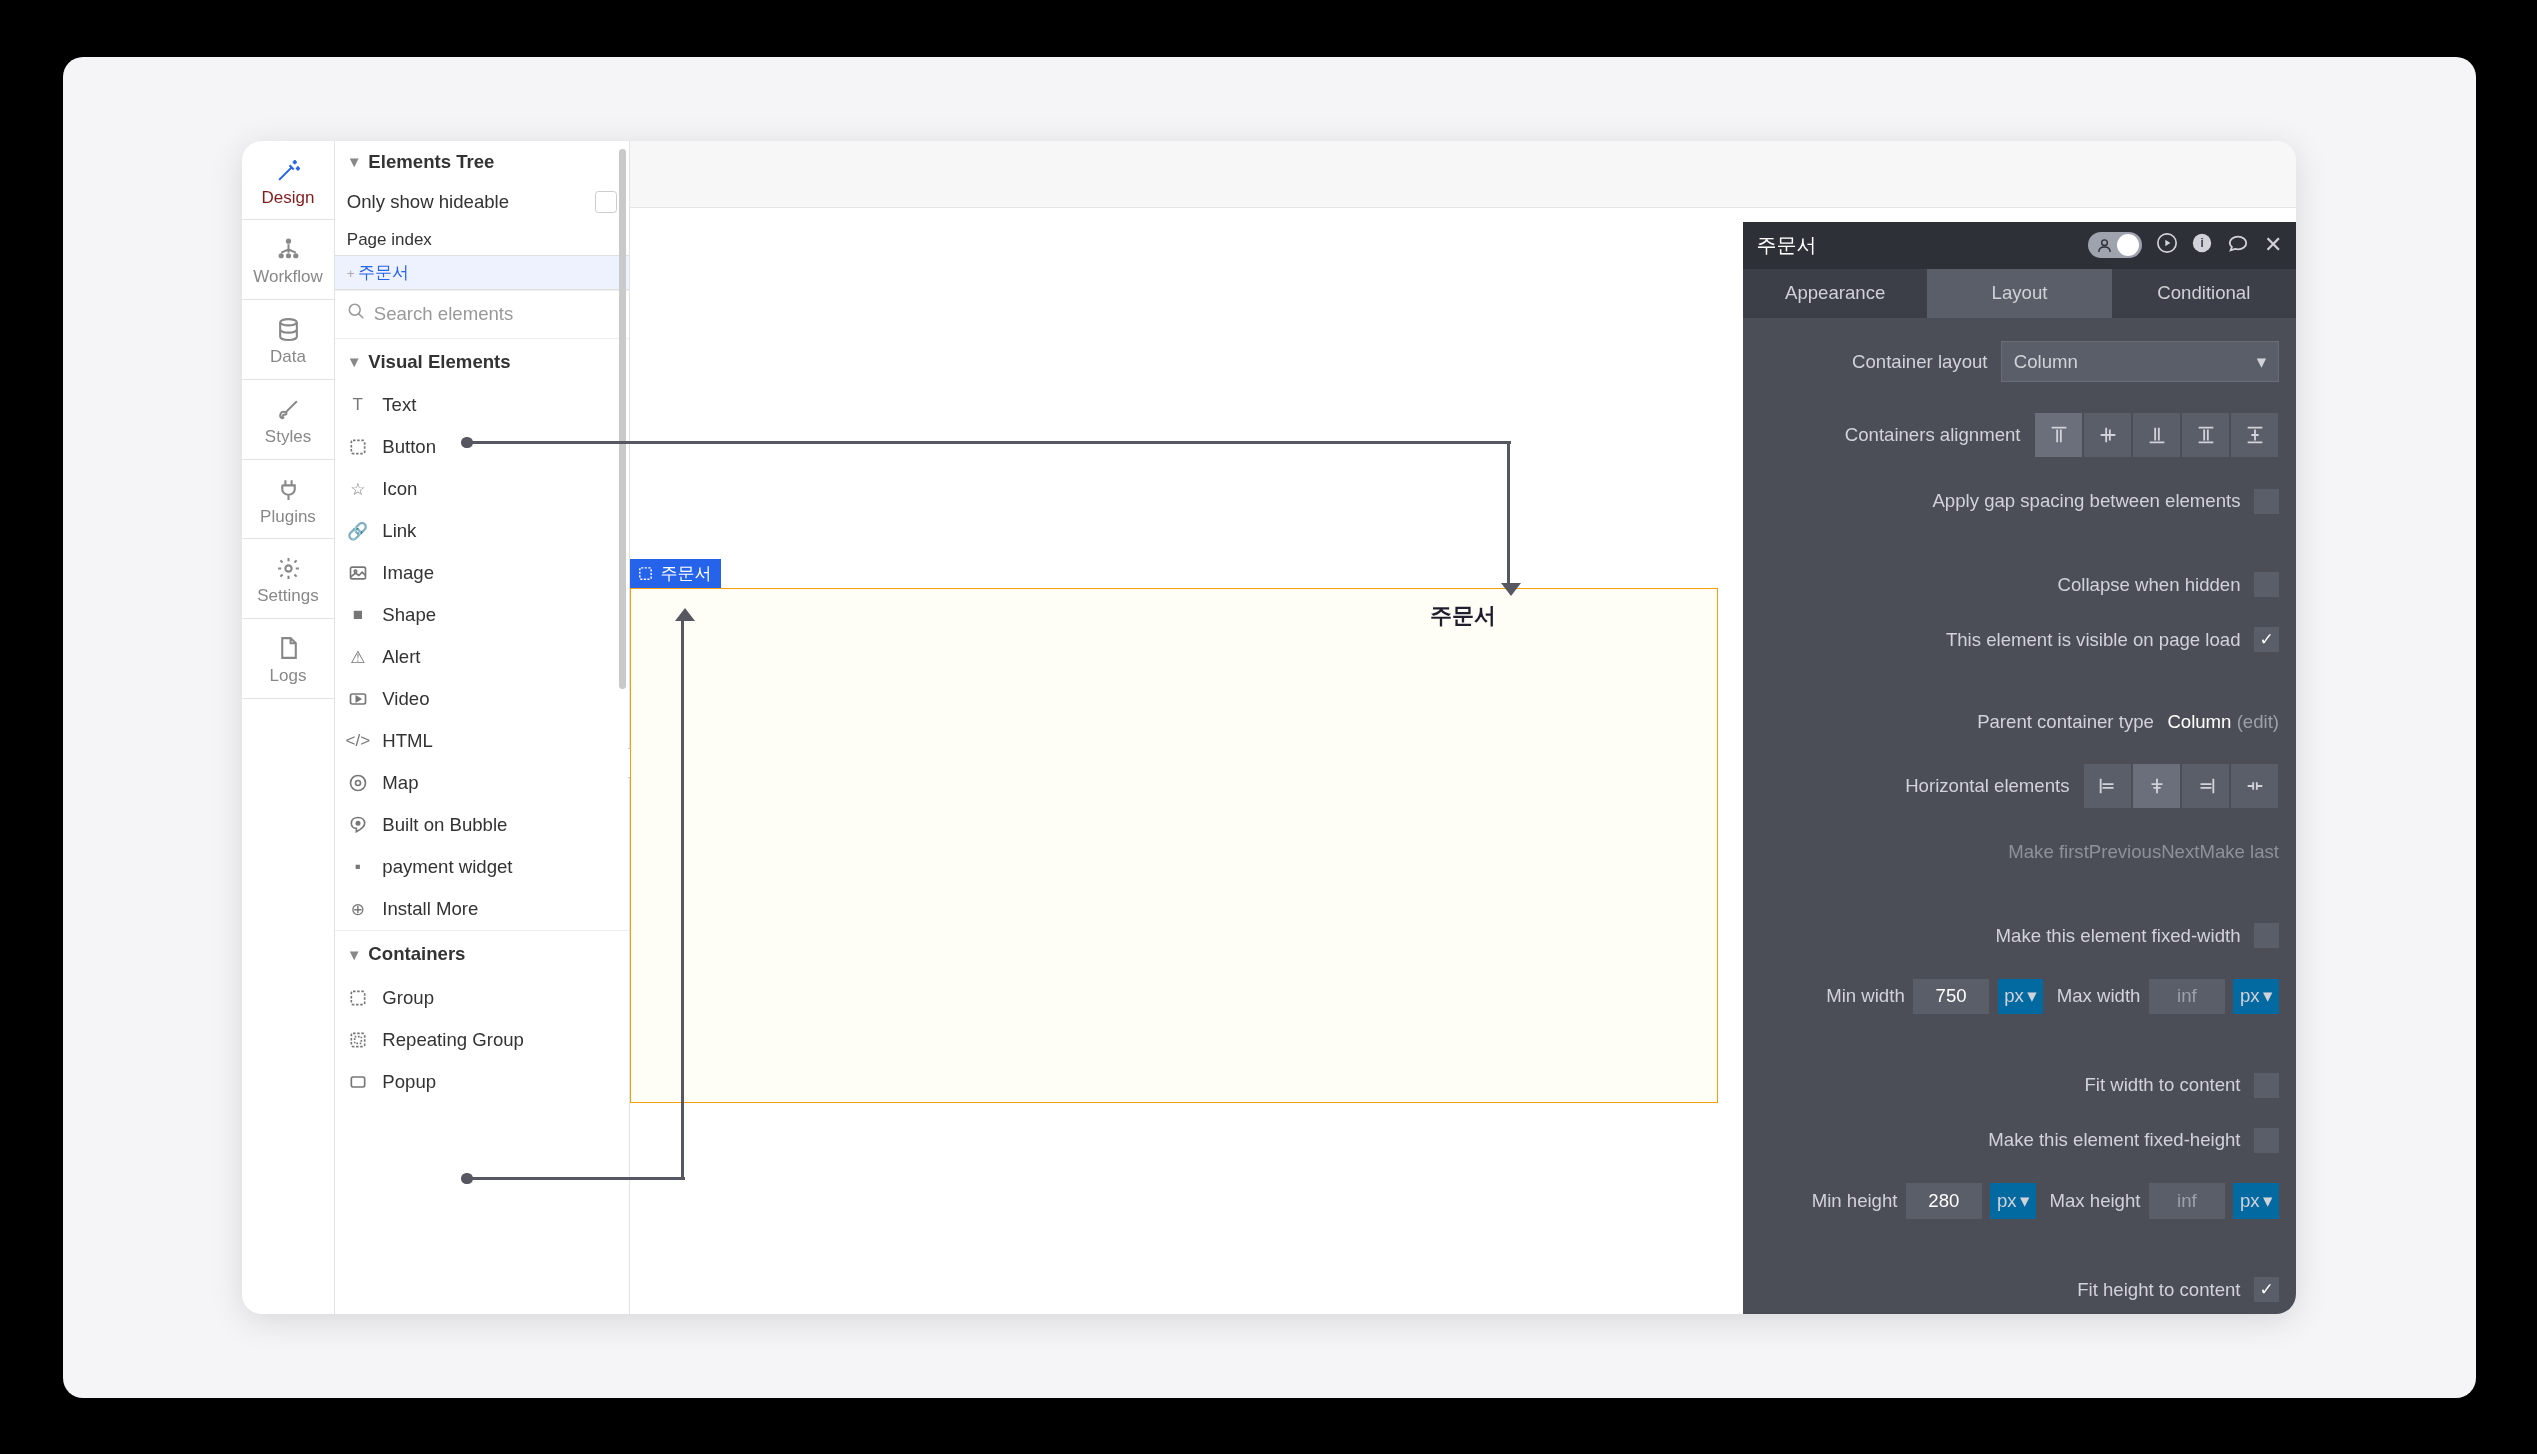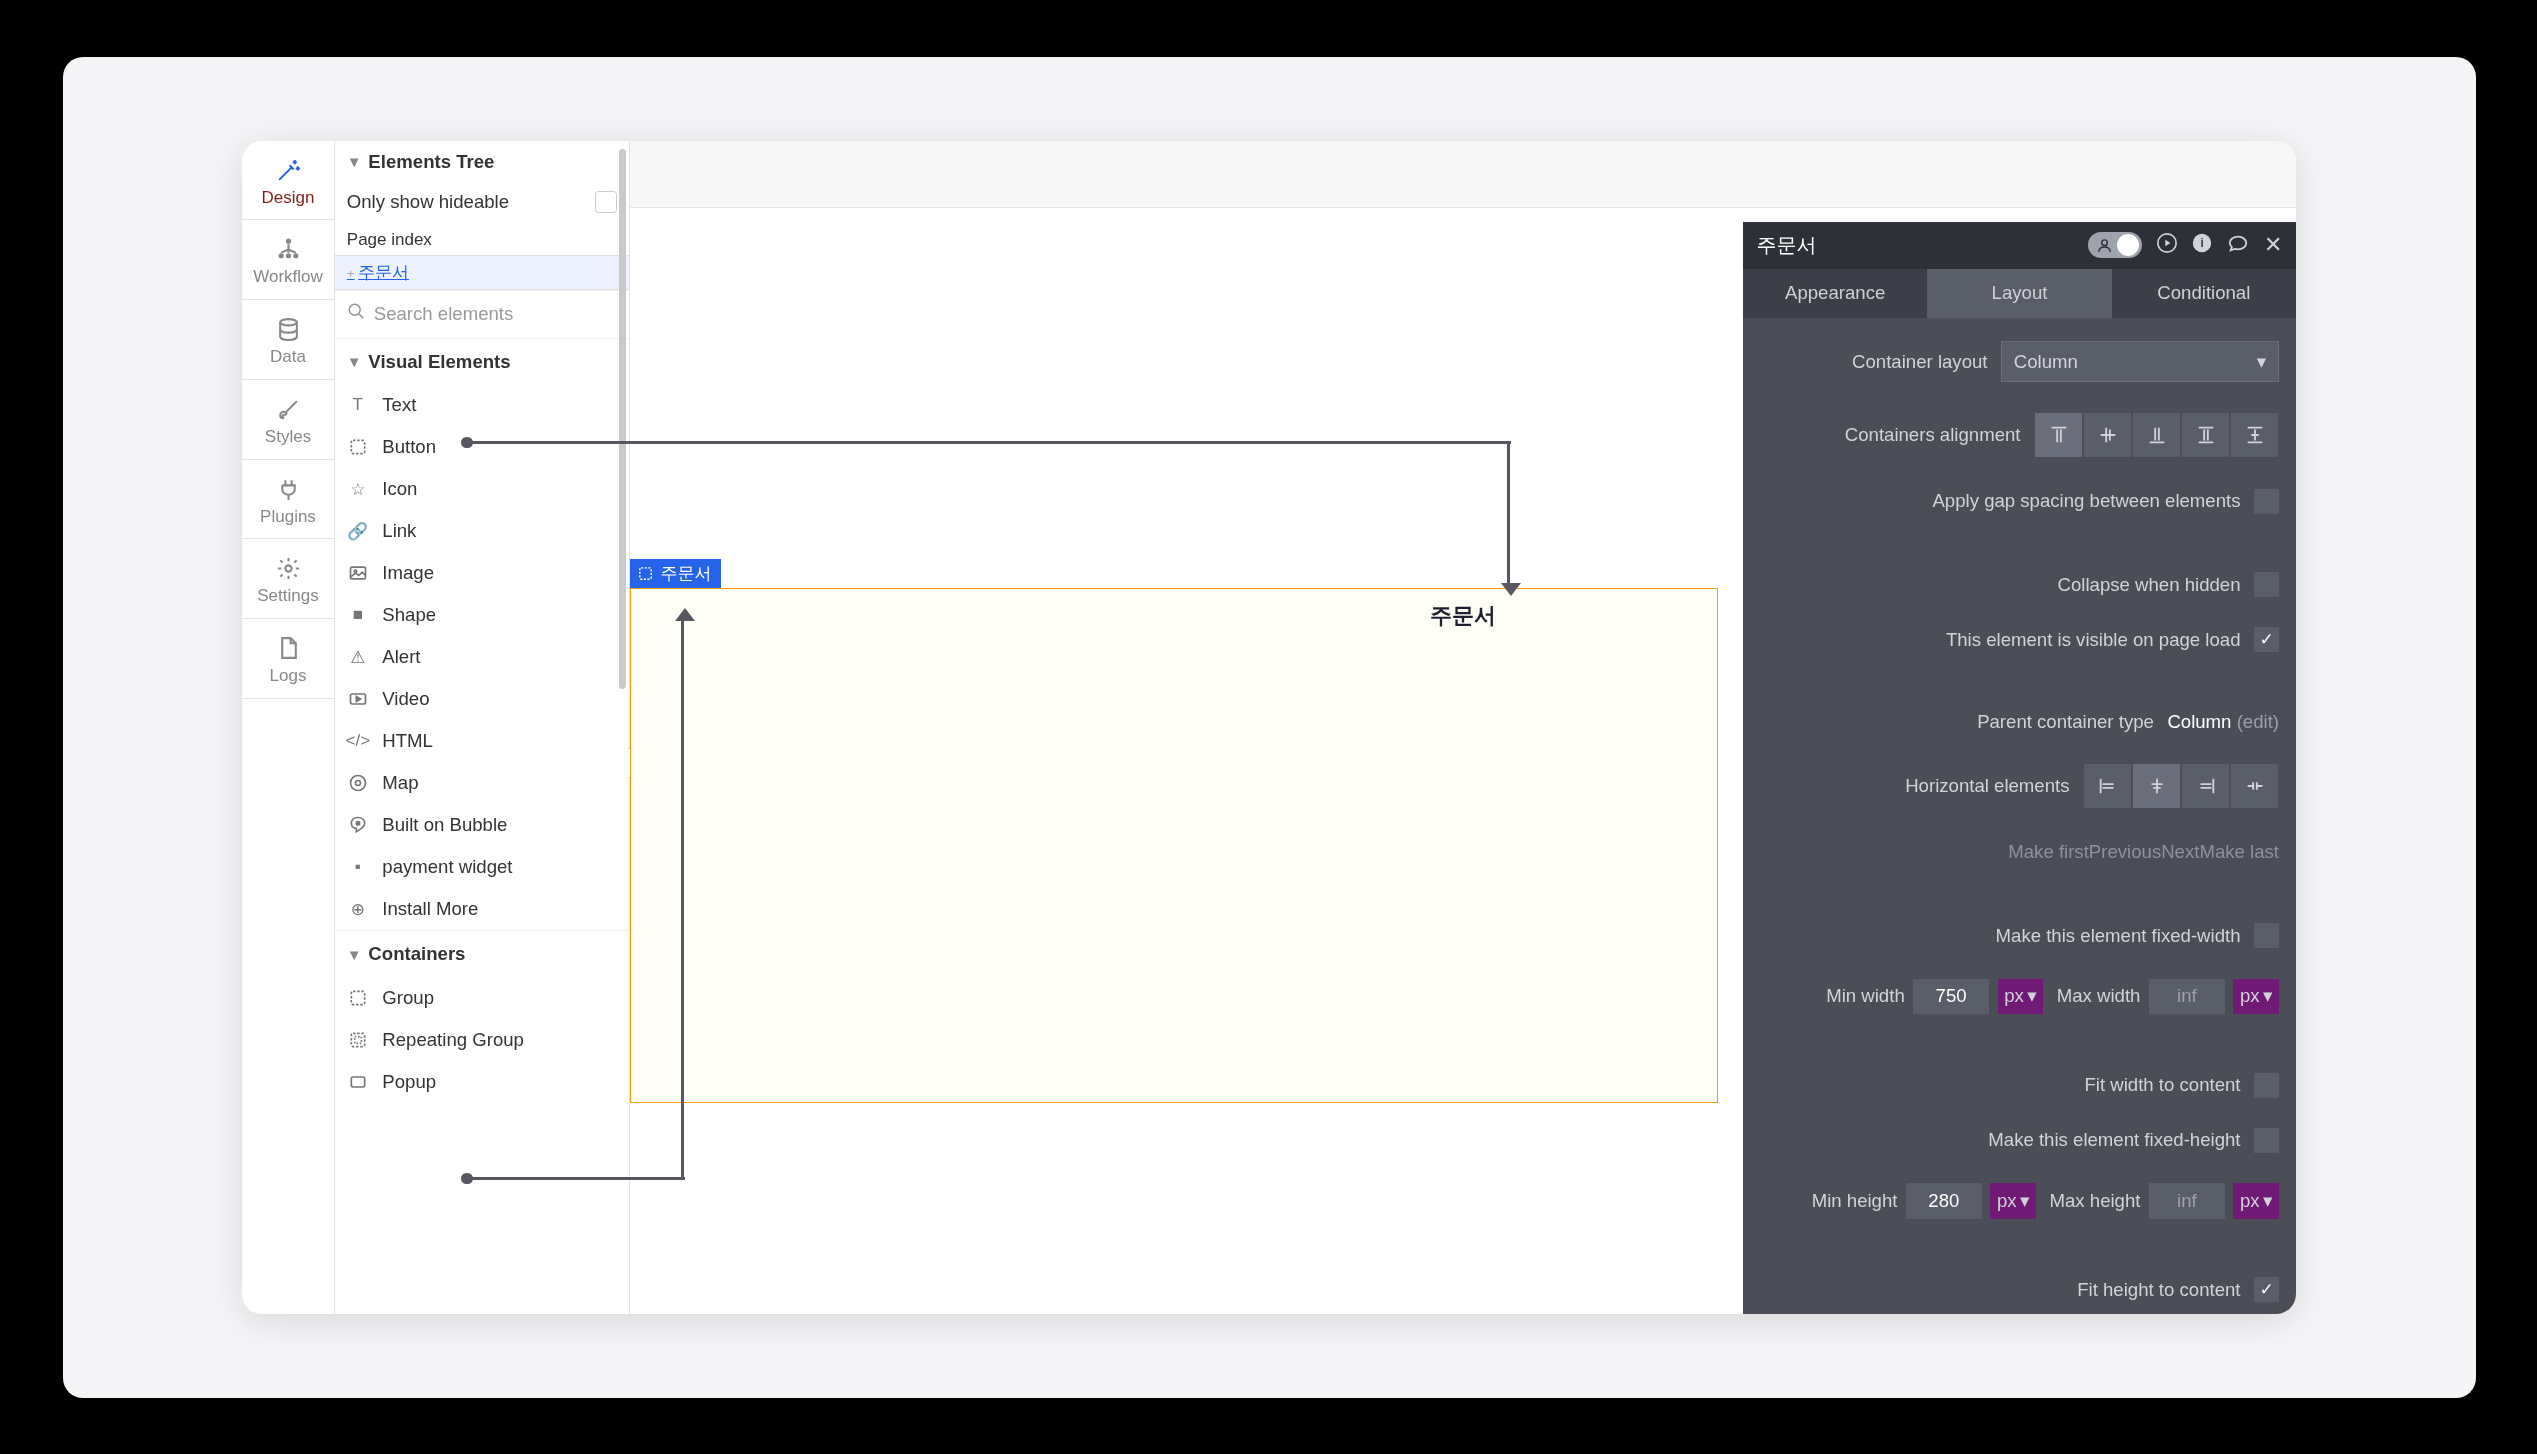--- a/index.html
+++ b/index.html
@@ -70,21 +70,21 @@
     align-items: center;
     gap: 6.7px;
   }
   .caret { color:#888; font-size: 15px; }
   .hideable-row {
     display:flex; align-items:center; justify-content:space-between;
     padding: 8.4px 11.8px 11.8px;
   }
   .checkbox { width:22px; height:22px; border:0.8px solid #ccc; border-radius:3.4px; }
   .tree-row { padding: 5px 11.8px; font-size: 17px; }
-  .tree-row.sel { background:#eef2ff; color:#2563eb; border-top:0.8px solid #e0e0e0; border-bottom:0.8px solid #e0e0e0;text-decoration:underline;}
+  .tree-row.sel { background:#eef2ff; color:#2563eb; border-top:0.8px solid #e0e0e0; border-bottom:0.8px solid #e0e0e0;}
   .tree-indicator { color:#aaa; font-size: 13.5px; margin-right: 3.4px; }
   .search-row {
     display:flex; align-items:center; gap:8.4px; padding: 11.8px 11.8px; color:#888;
     border-top:0.8px solid #eee;
   }
   .section-header {
     display:flex; align-items:center; gap:6.7px; padding: 11.8px 11.8px; font-weight:700;
     border-top:0.8px solid #eee;
   }
   .element-item {
@@ -171,21 +171,21 @@
   }
   .icon-group { display:flex; gap: 0; }
   .icon-btn { width:49px; height:46px; background:#5a5e69; display:flex; align-items:center; justify-content:center; border:0.8px solid #4b4e57; cursor:pointer;}
   .icon-btn.active { background:#6b6f7b; }
   .icon-btn svg { width:22px; height:22px; stroke:#d1d3d9; fill:none; stroke-width:2;}
   .check { width:25px; height:25px; background:#5a5e69; display:flex; align-items:center; justify-content:center;}
   .check.on::after { content:"✓"; color:#fff; font-size:17px; }
   .num-input {
     background:#5a5e69; padding: 6.7px 8.4px; width: 76px; text-align:center; color:#fff;
   }
-  .unit-sel { background:#701a75; padding:6.7px 6.7px; display:flex; gap:3.4px; align-items:center;}
+  .unit-sel { background:#0369a1; padding:6.7px 6.7px; display:flex; gap:3.4px; align-items:center;}
   .subrow { display:flex; align-items:center; gap:8.4px; }
   .nav-btns { display:flex; justify-content:space-around; padding:8.4px 0; color:#8e919b;}
   .nav-btn { cursor:pointer; }
   .edit-link { color:#9ca0aa; }
 </style>
 </head>
 <body>
 
 <div class="outer-frame">
 <div class="app-window">

